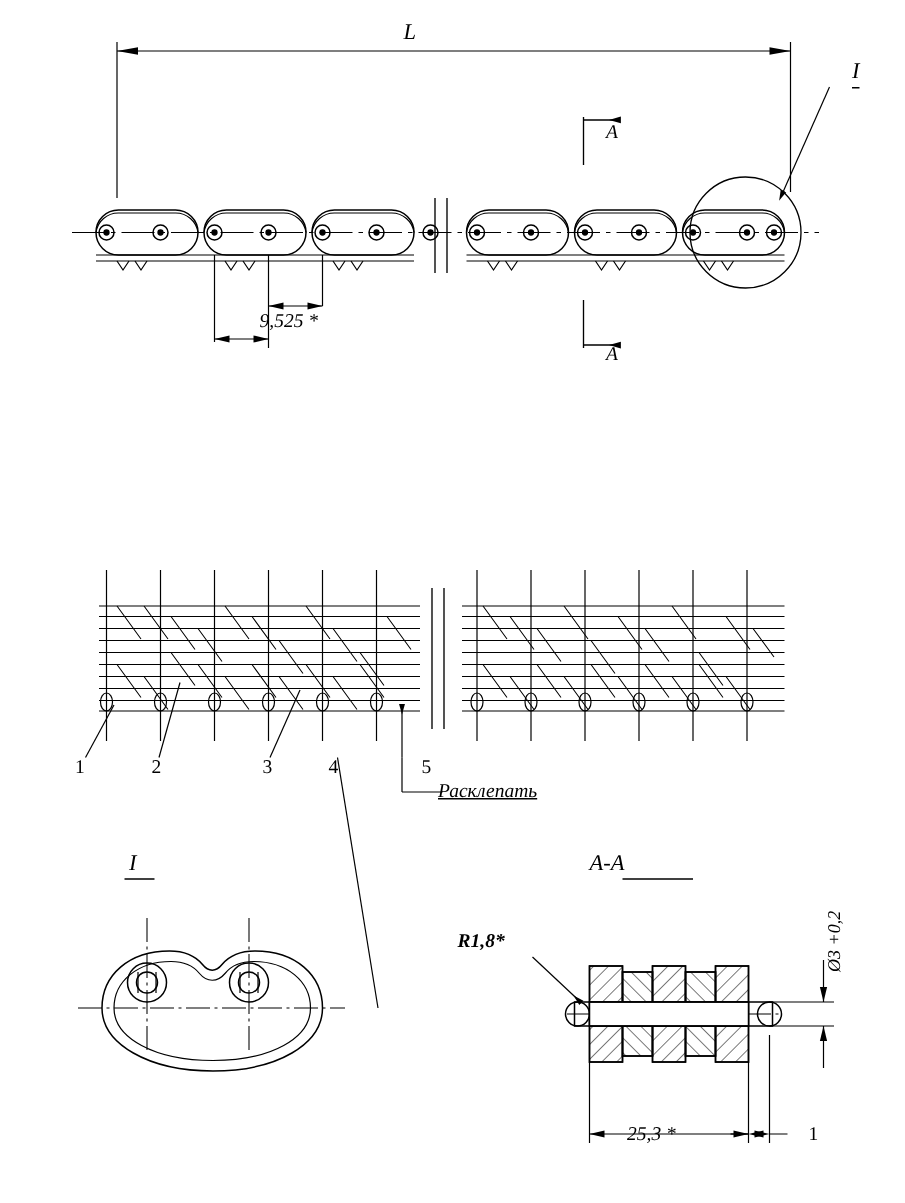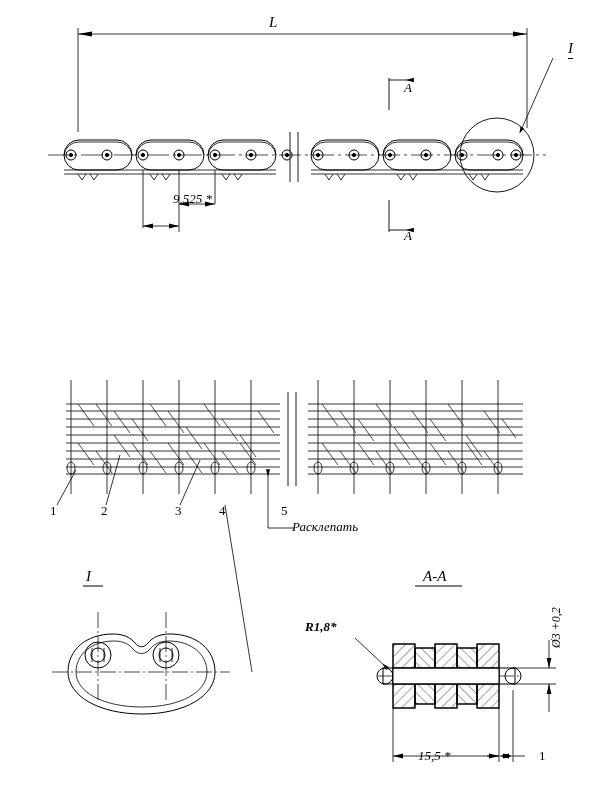--- a/index.html
+++ b/index.html
@@ -290,29 +290,29 @@
         </g>
       </g>
 
     </g>
   </svg>
 
   <div class="lbl big" style="left:269px;top:14px;">L</div>
   <div class="lbl big ul" style="left:568px;top:40px;">I</div>
   <div class="lbl" style="left:404px;top:80px;">A</div>
   <div class="lbl" style="left:404px;top:228px;">A</div>
-  <div class="lbl" style="left:173px;top:191px;">9,525 *</div>
+  <div class="lbl" style="left:173px;top:206px;">9,525 *</div>
 
   <div class="num" style="left:50px;top:503px;">1</div>
   <div class="num" style="left:101px;top:503px;">2</div>
   <div class="num" style="left:175px;top:503px;">3</div>
   <div class="num" style="left:219px;top:503px;">4</div>
   <div class="num" style="left:281px;top:503px;">5</div>
-  <div class="lbl" style="left:292px;top:519px;">Расклепать</div>
+  <div class="lbl" style="left:292px;top:519px;text-decoration:underline;">Расклепать</div>
 
   <div class="lbl big" style="left:86px;top:568px;">I</div>
-  <div class="lbl big" style="left:423px;top:568px;">A-A</div>
+  <div class="lbl big" style="left:393px;top:568px;">A-A</div>
   <div class="lbl" style="left:305px;top:619px;font-weight:bold;">R1,8*</div>
   <div class="vert" style="left:549px;top:648px;">Ø3 +0,2</div>
-  <div class="lbl" style="left:418px;top:748px;">15,5 *</div>
+  <div class="lbl" style="left:418px;top:748px;">25,3 *</div>
   <div class="num" style="left:539px;top:748px;">1</div>
 
 </div>
 
 </body></html>

